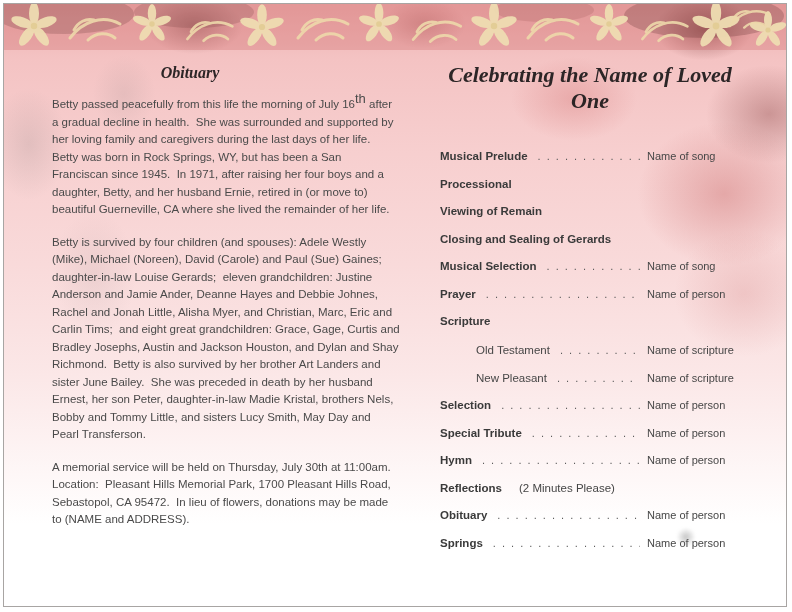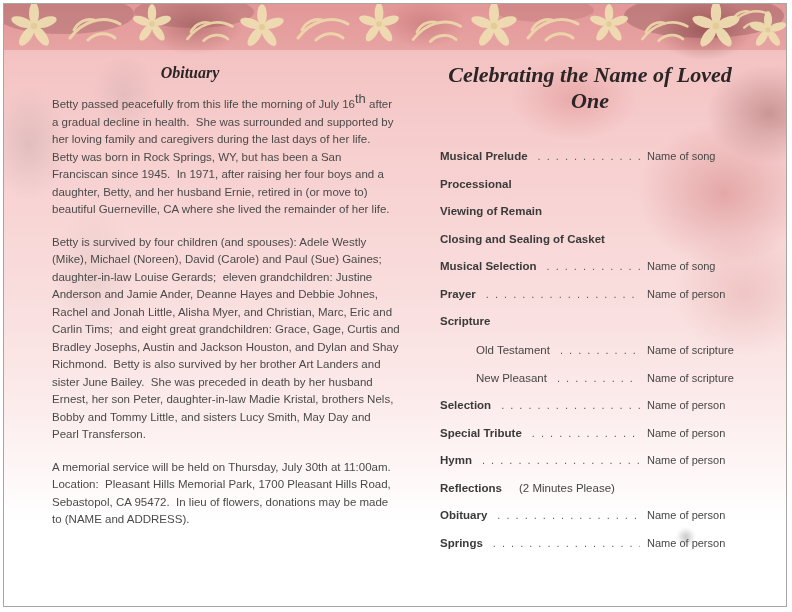--- a/index.html
+++ b/index.html
@@ -126,21 +126,21 @@
 
     <div class="row">
       <span class="lbl">Processional</span>
     </div>
 
     <div class="row">
       <span class="lbl">Viewing of Remain</span>
     </div>
 
     <div class="row">
-      <span class="lbl">Closing and Sealing of Casket</span>
+      <span class="lbl">Closing and Sealing of Gerards</span>
     </div>
 
     <div class="row">
       <span class="lbl">Musical Selection</span>
       <span class="leader"></span>
       <span class="val">Name of song</span>
     </div>
 
     <div class="row">
       <span class="lbl">Prayer</span>

